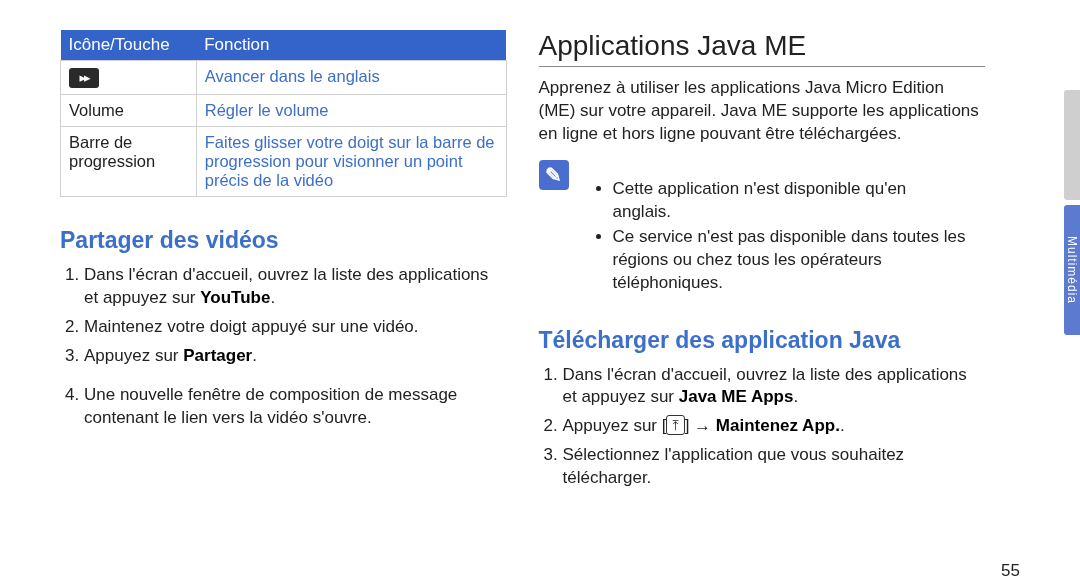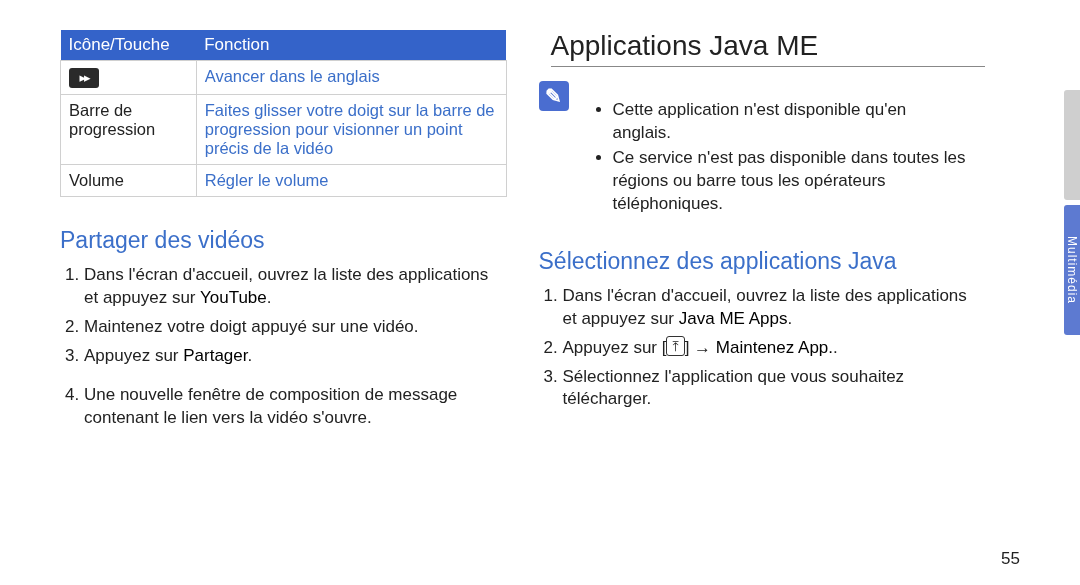--- a/index.html
+++ b/index.html
@@ -56,34 +56,34 @@
     border-radius:3px;
     text-align:center;
     line-height:20px;
     font-size:13px;
     letter-spacing:-2px;
   }
   
   h2.section{
     font-size:28px;
     font-weight:400;
-    margin:0 0 4px 12px;
+    margin:0 0 4px 0;
     color:#222;
   }
   h2.section.underlined{border-bottom:1px solid #888;padding-bottom:4px;margin-bottom:10px}
   h3.sub{
     color:var(--blue);
-    font-weight:400;
+    font-weight:700;
     font-size:23px;
     margin:12px 0 10px 0;
   }
   ol{padding-left:24px;margin:4px 0}
   ol li{margin:6px 0;line-height:1.35}
   p{margin:4px 0;line-height:1.35}
-  strong{font-weight:400;color:#000}
+  strong{font-weight:700;color:#000}
   
   .note{display:flex;gap:10px;margin:14px 0}
   .note-icon{
     width:30px;height:30px;
     border-radius:4px;
     background:var(--ltblue);
     color:#fff;
     display:flex;align-items:center;justify-content:center;
     font-weight:bold;font-size:20px;
     flex-shrink:0;
@@ -98,21 +98,21 @@
     padding:0 5px;
     font-size:14px;
     line-height:18px;
     vertical-align:middle;
     position:relative;
     top:-2px;
   }
   
   .page-num{
     position:absolute;
-    bottom:16px;
+    bottom:4px;
     right:60px;
     font-size:17px;
   }
   
   .sidetab{
     position:absolute;
     right:0;
     width:16px;
     border-top-left-radius:3px;
     border-bottom-left-radius:3px;
@@ -141,27 +141,27 @@
         <th>Icône/Touche</th>
         <th>Fonction</th>
       </tr>
       <tr>
         <td>
           <span class="ff-icon">▸▸</span>
         </td>
         <td class="fn">Avancer dans le anglais</td>
       </tr>
       <tr>
+        <td>Volume</td>
+        <td class="fn">Régler le volume</td>
+      </tr>
+      <tr>
         <td>Barre de progression</td>
         <td class="fn">Faites glisser votre doigt sur la barre de progression pour visionner un point précis de la vidéo</td>
       </tr>
-      <tr>
-        <td>Volume</td>
-        <td class="fn">Régler le volume</td>
-      </tr>
     </tbody>
       </table>
 
     <h3 class="sub">Partager des vidéos</h3>
     <ol>
       <li>
         <span>Dans l'écran d'accueil, ouvrez la liste des applications et appuyez sur </span><strong>YouTube</strong><span>.</span>
       </li>
       <li>
         <span>Maintenez votre doigt appuyé sur une vidéo.</span>
@@ -170,30 +170,31 @@
         <span>Appuyez sur </span><strong>Partager</strong><span>.</span>
       </li>
       <li>
         <p style="margin-top:16px">Une nouvelle fenêtre de composition de message contenant le lien vers la vidéo s'ouvre.</p>
       </li>
     </ol>
   </div>
 
   <div class="col">
     <h2 class="section underlined">Applications Java ME</h2>
+    <p>Apprenez à utiliser les applications Java Micro Edition (ME) sur votre appareil. Java ME supporte les applications en ligne et hors ligne pouvant être téléchargées.</p>
 
     <div class="note">
       <div class="note-icon">✎</div>
       <ul>
         <li>Cette application n'est disponible qu'en anglais.</li>
-        <li>Ce service n'est pas disponible dans toutes les régions ou barre tous les opérateurs téléphoniques.</li>
+        <li>Ce service n'est pas disponible dans toutes les régions ou chez tous les opérateurs téléphoniques.</li>
       </ul>
     </div>
 
-    <h3 class="sub">Sélectionnez des applications Java</h3>
+    <h3 class="sub">Télécharger des application Java</h3>
     <ol>
       <li>
         <span>Dans l'écran d'accueil, ouvrez la liste des applications et appuyez sur </span><strong>Java ME Apps</strong><span>.</span>
       </li>
       <li>
         <span>Appuyez sur [</span><span class="key-icon">⤒</span><span>] → </span><strong>Maintenez App.</strong><span>.</span>
       </li>
       <li>Sélectionnez l'application que vous souhaitez télécharger.</li>
     </ol>
   </div>

